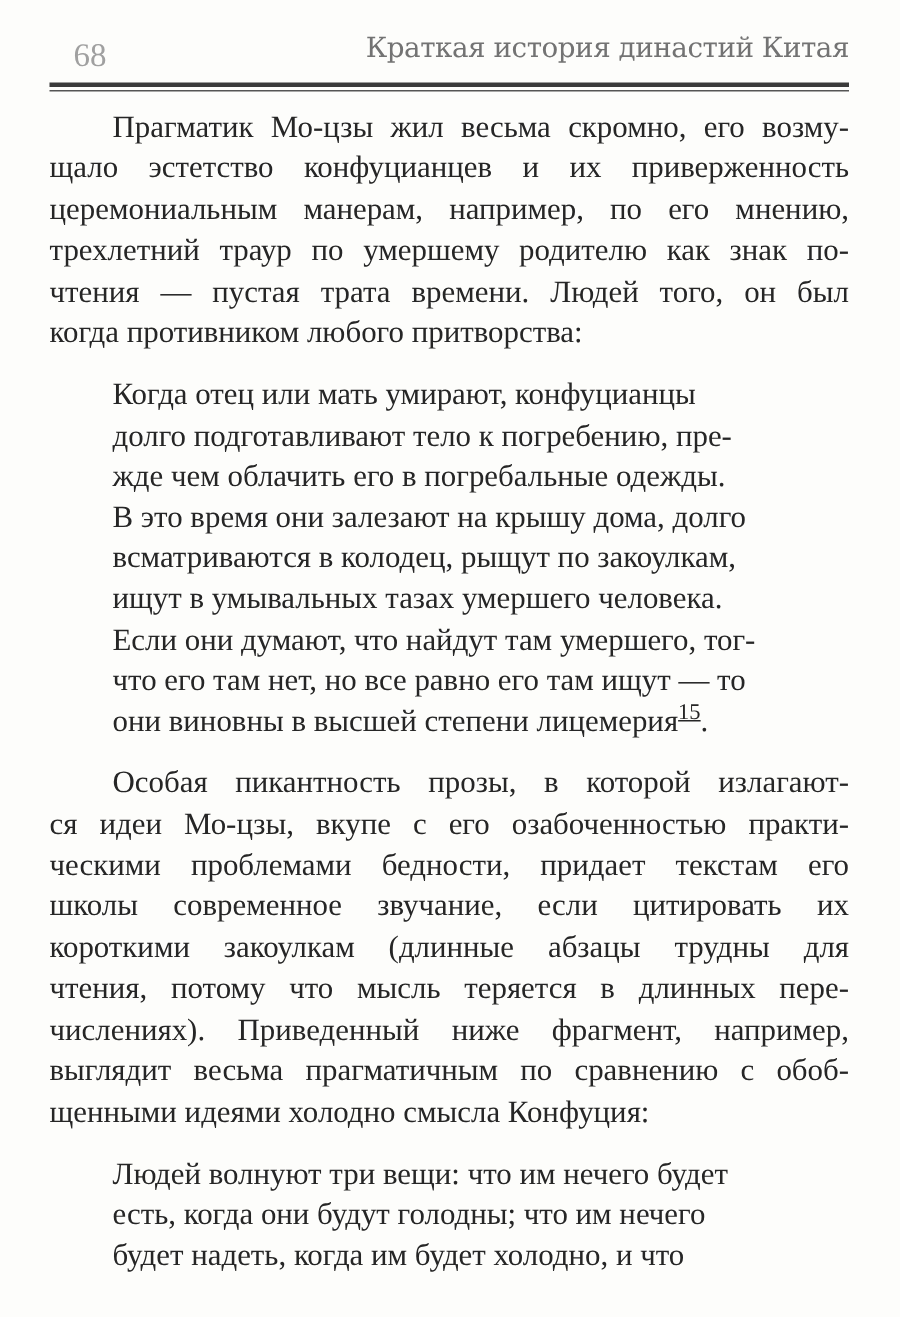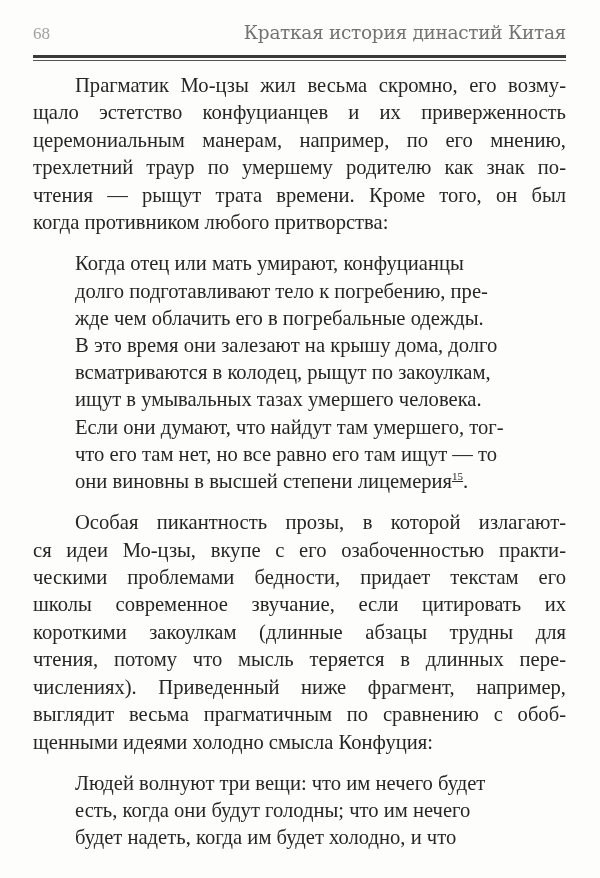--- a/index.html
+++ b/index.html
@@ -1,49 +1,49 @@
 <!DOCTYPE html>
 <html><head>
 <meta charset="utf-8">
 <style>
   html, body { margin:0; padding:0; }
   body { width:600px; height:878px; background:#fdfdfb; overflow:hidden; position:relative;
          font-family:"Liberation Serif", serif; color:#262626; }
   .header { position:absolute; left:33px; top:22px; width:533px; height:22px; }
-  .page-num { position:absolute; left:0; top:2px; font-size:17px; color:#a0a0a0; }
+  .page-num { position:absolute; left:16px; top:2px; font-size:22px; color:#a0a0a0; }
   .running-title { position:absolute; right:0; top:0; font-size:18.5px; color:#737373; font-family:"DejaVu Serif", serif; letter-spacing:-0.3px; }
   .rule1 { position:absolute; left:33px; top:55px; width:533px; height:3px; background:#3a3a3a; }
   .rule2 { position:absolute; left:33px; top:60px; width:533px; height:1px; background:#555; }
   .body { position:absolute; left:33px; top:72px; width:533px; font-size:20.6px; line-height:27.4px; }
   .para { margin:0; text-align:justify; }
   .line { display:block; white-space:nowrap; text-align-last:justify; text-align:justify; }
   .line.last { text-align-last:left; }
   .quote { margin:0; padding-left:42px; font-size:20.6px; line-height:27.2px; }
   .quote .line { text-align-last:left; }
   .gap { height:14px; }
   .indent { text-indent:42px; }
-  sup { font-size:11px; vertical-align:super; line-height:0;text-decoration:underline; }
+  sup { font-size:15px; vertical-align:super; line-height:0;text-decoration:underline; }
 </style>
 </head>
 <body>
 
 <div class="header">
   <span class="page-num">68</span>
   <span class="running-title">Краткая история династий Китая</span>
 </div>
 <div class="rule1"></div>
 <div class="rule2"></div>
 
 <div class="body">
   <div class="para">
     <span class="line indent">Прагматик Мо-цзы жил весьма скромно, его возму-</span>
     <span class="line">щало эстетство конфуцианцев и их приверженность</span>
     <span class="line">церемониальным манерам, например, по его мнению,</span>
     <span class="line">трехлетний траур по умершему родителю как знак по-</span>
-    <span class="line">чтения — рыщут трата времени. Кроме того, он был</span>
+    <span class="line">чтения — пустая трата времени. Людей того, он был</span>
     <span class="line last">когда противником любого притворства:</span>
   </div>
 
   <div class="gap"></div>
 
   <div class="quote">
     <span class="line">Когда отец или мать умирают, конфуцианцы</span>
     <span class="line">долго подготавливают тело к погребению, пре-</span>
     <span class="line">жде чем облачить его в погребальные одежды.</span>
     <span class="line">В это время они залезают на крышу дома, долго</span>

